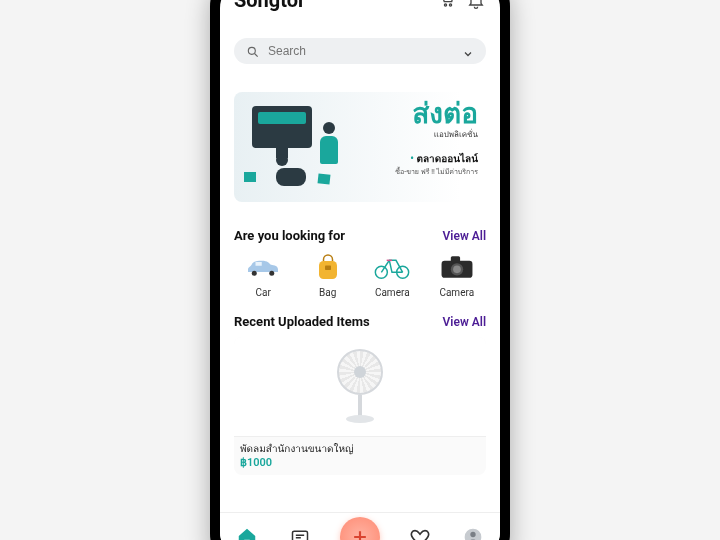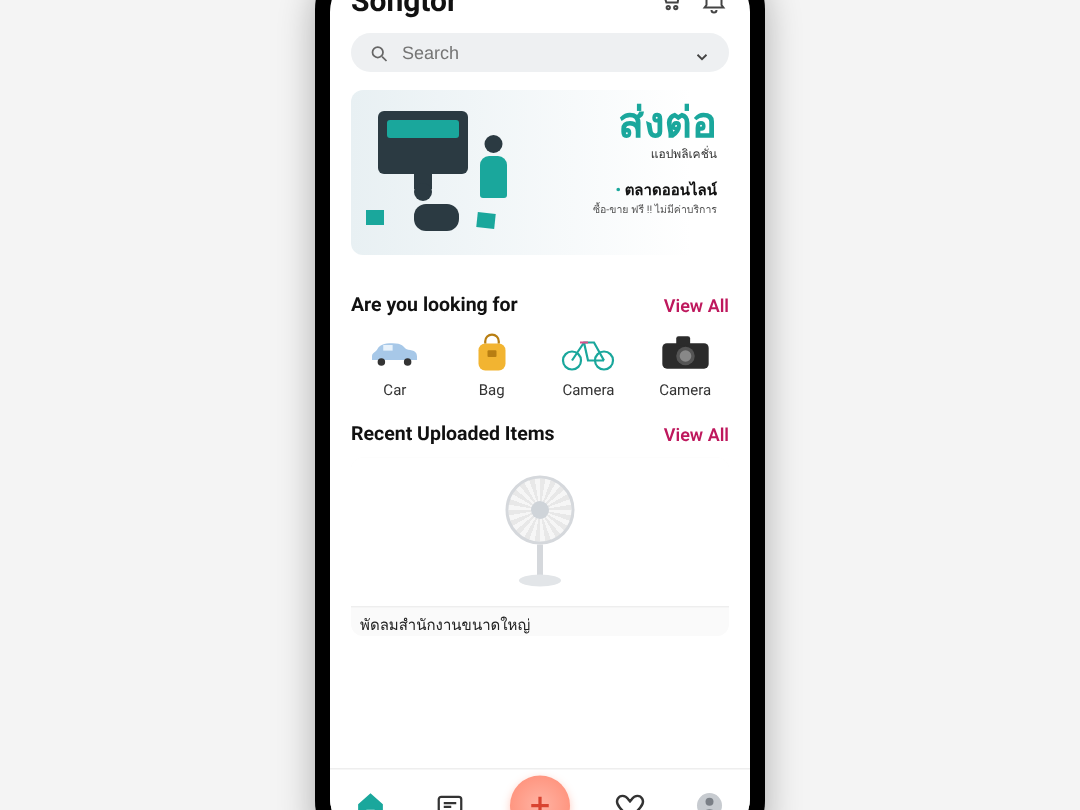--- a/index.html
+++ b/index.html
@@ -37,21 +37,21 @@
     display: flex;
     align-items: center;
     justify-content: space-between;
     padding: 8px 14px 2px 14px;
   }
   .app-title { font-size: 20px; font-weight: 700; color: #111; }
   .header-icons { display: flex; gap: 8px; align-items: center; }
   .cart-icon, .bell-icon { width: 20px; height: 20px; display:flex; align-items:center; justify-content:center; }
 
   .search-bar {
-    margin: 8px 14px;
+    margin: 24px 14px;
     background: #eef0f2;
     border-radius: 22px;
     display: flex;
     align-items: center;
     padding: 6px 12px;
     gap: 8px;
   }
   .search-icon { width: 14px; height: 14px; }
   .search-input {
     border: none; background: transparent; flex: 1;
@@ -89,21 +89,21 @@
   .doodle-person2{position:absolute;left:42px;top:62px;width:40px;height:34px;}
   .doodle-person2 .head{width:12px;height:12px;border-radius:50%;background:#2b3a42;}
   .doodle-person2 .body{width:30px;height:18px;background:#2b3a42;border-radius:8px;margin-top:2px;}
   .doodle-box{position:absolute;width:12px;height:10px;background:#1aa79c;}
   .db1{left:10px;top:80px;} .db2{left:84px;top:82px;transform:rotate(6deg);}
 
   .content { flex:1; padding: 0 14px; overflow:hidden; }
 
   .section-head { display:flex; justify-content:space-between; align-items:center; margin: 16px 0 8px; }
   .section-title { font-size: 13px; font-weight: 700; color:#111; }
-  .view-all { font-size: 12px; font-weight: 600; color:#be185d; cursor:pointer; }
+  .view-all { font-size: 12px; font-weight: 600; color:#4c1d95; cursor:pointer; }
 
   .cat-row { display:flex; justify-content:flex-end; gap:6px; margin-bottom:12px; }
   .cat-item { flex:1; display:flex; flex-direction:column; align-items:center; gap:4px; }
   .cat-icon-wrap { width:40px; height:32px; display:flex; align-items:center; justify-content:center; }
   .cat-label { font-size:10px; color:#333; }
 
   .items-row { display:flex; gap:10px; }
   .item-card {
     flex:1; background:#fafafa; border-radius:8px;
     display:flex; flex-direction:column; overflow:hidden;
@@ -272,20 +272,21 @@
         <div class="item-card">
           <div class="item-img">
             <div class="fan">
                 <div class="fan-head"></div>
                 <div class="fan-hub"></div>
                 <div class="fan-pole"></div>
                 <div class="fan-base"></div>
               </div>
           </div>
           <div class="item-name">พัดลมสำนักงานขนาดใหญ่</div>
+          <div class="item-price">฿1000</div>
         </div>
       </div>
 
     </div>
 
     <div class="bottom-nav">
       <div class="nav-btn">
         <svg viewBox="0 0 24 24" width="22" height="22" fill="#1aa79c">
             <path d="M3 11l9-8 9 8v10a1 1 0 0 1-1 1h-5v-7h-6v7H4a1 1 0 0 1-1-1z"></path>
           </svg>

